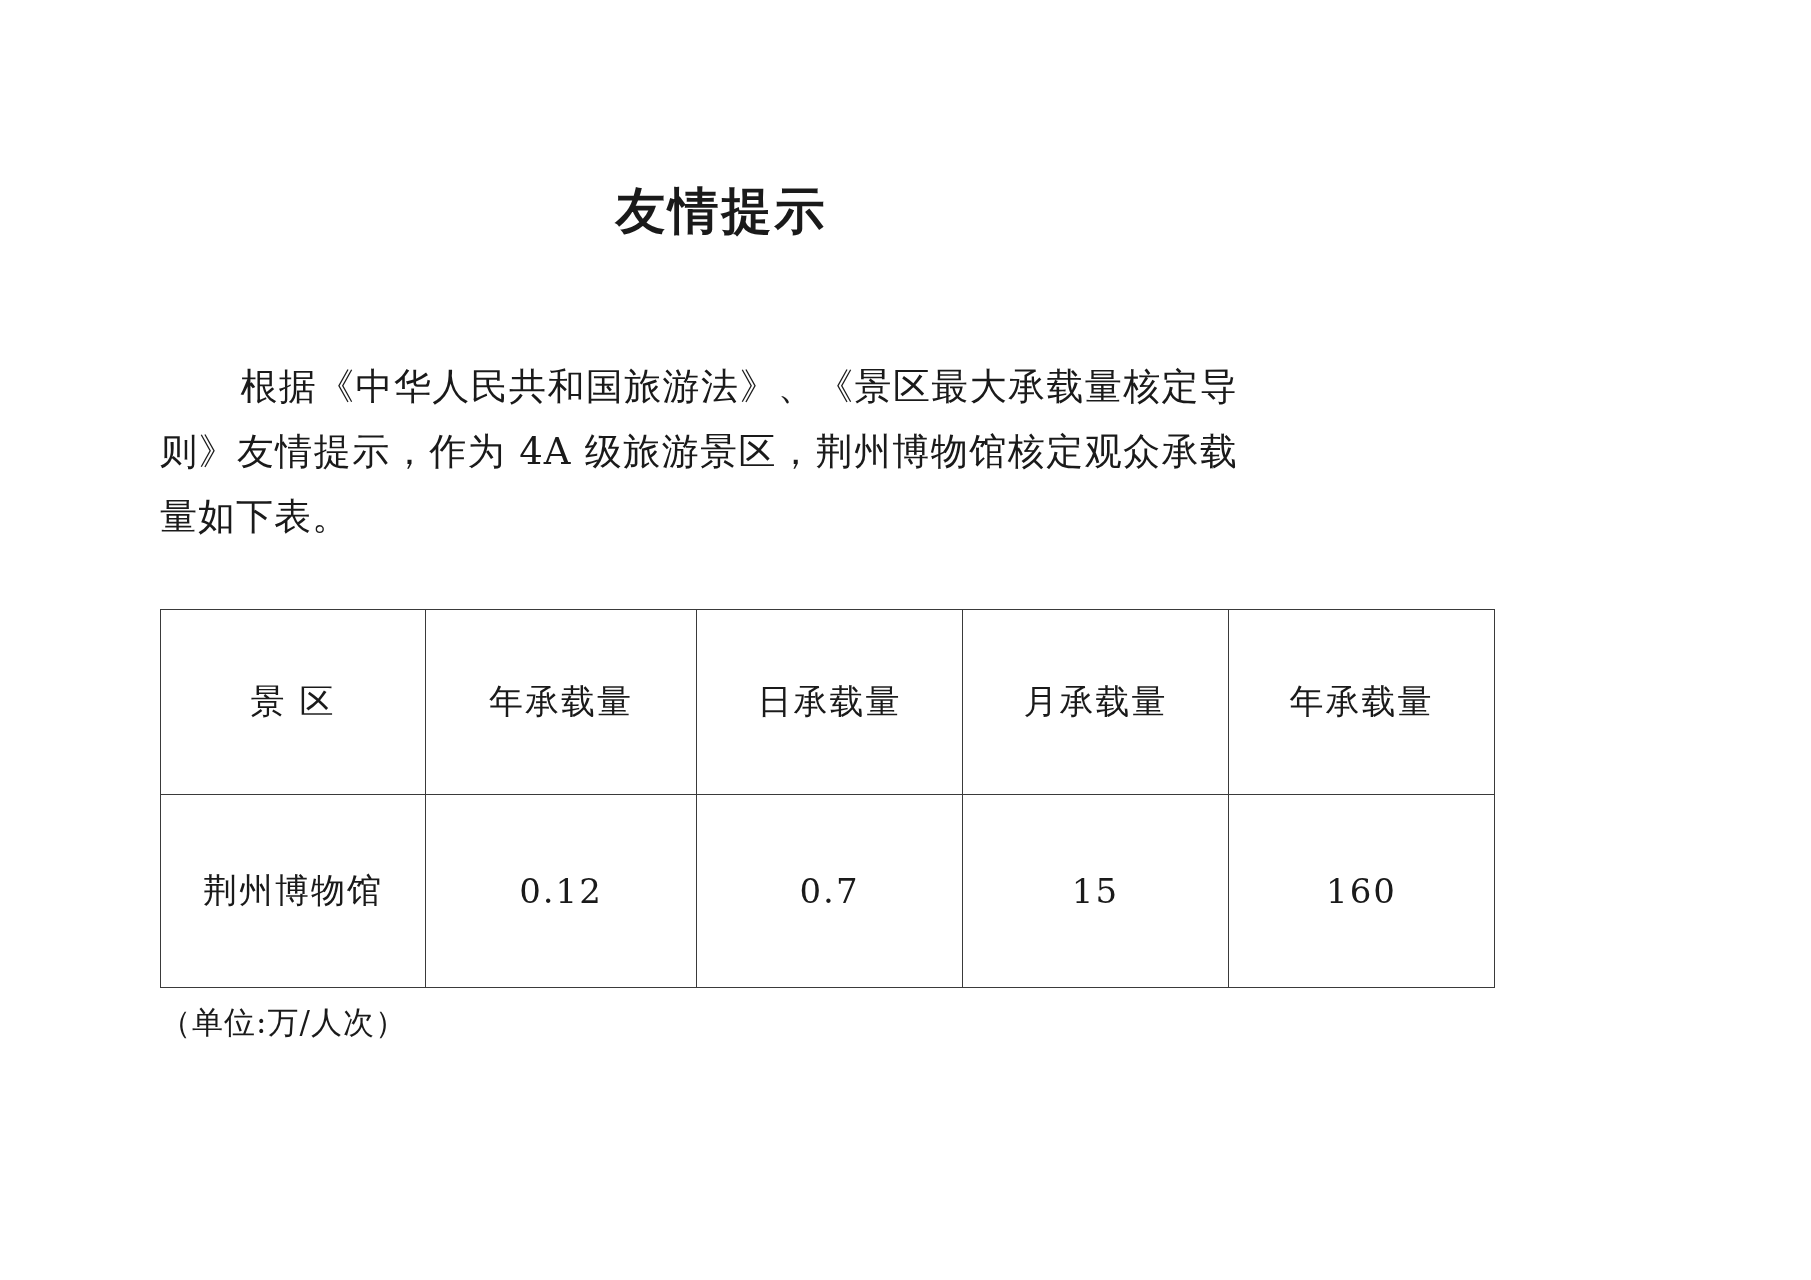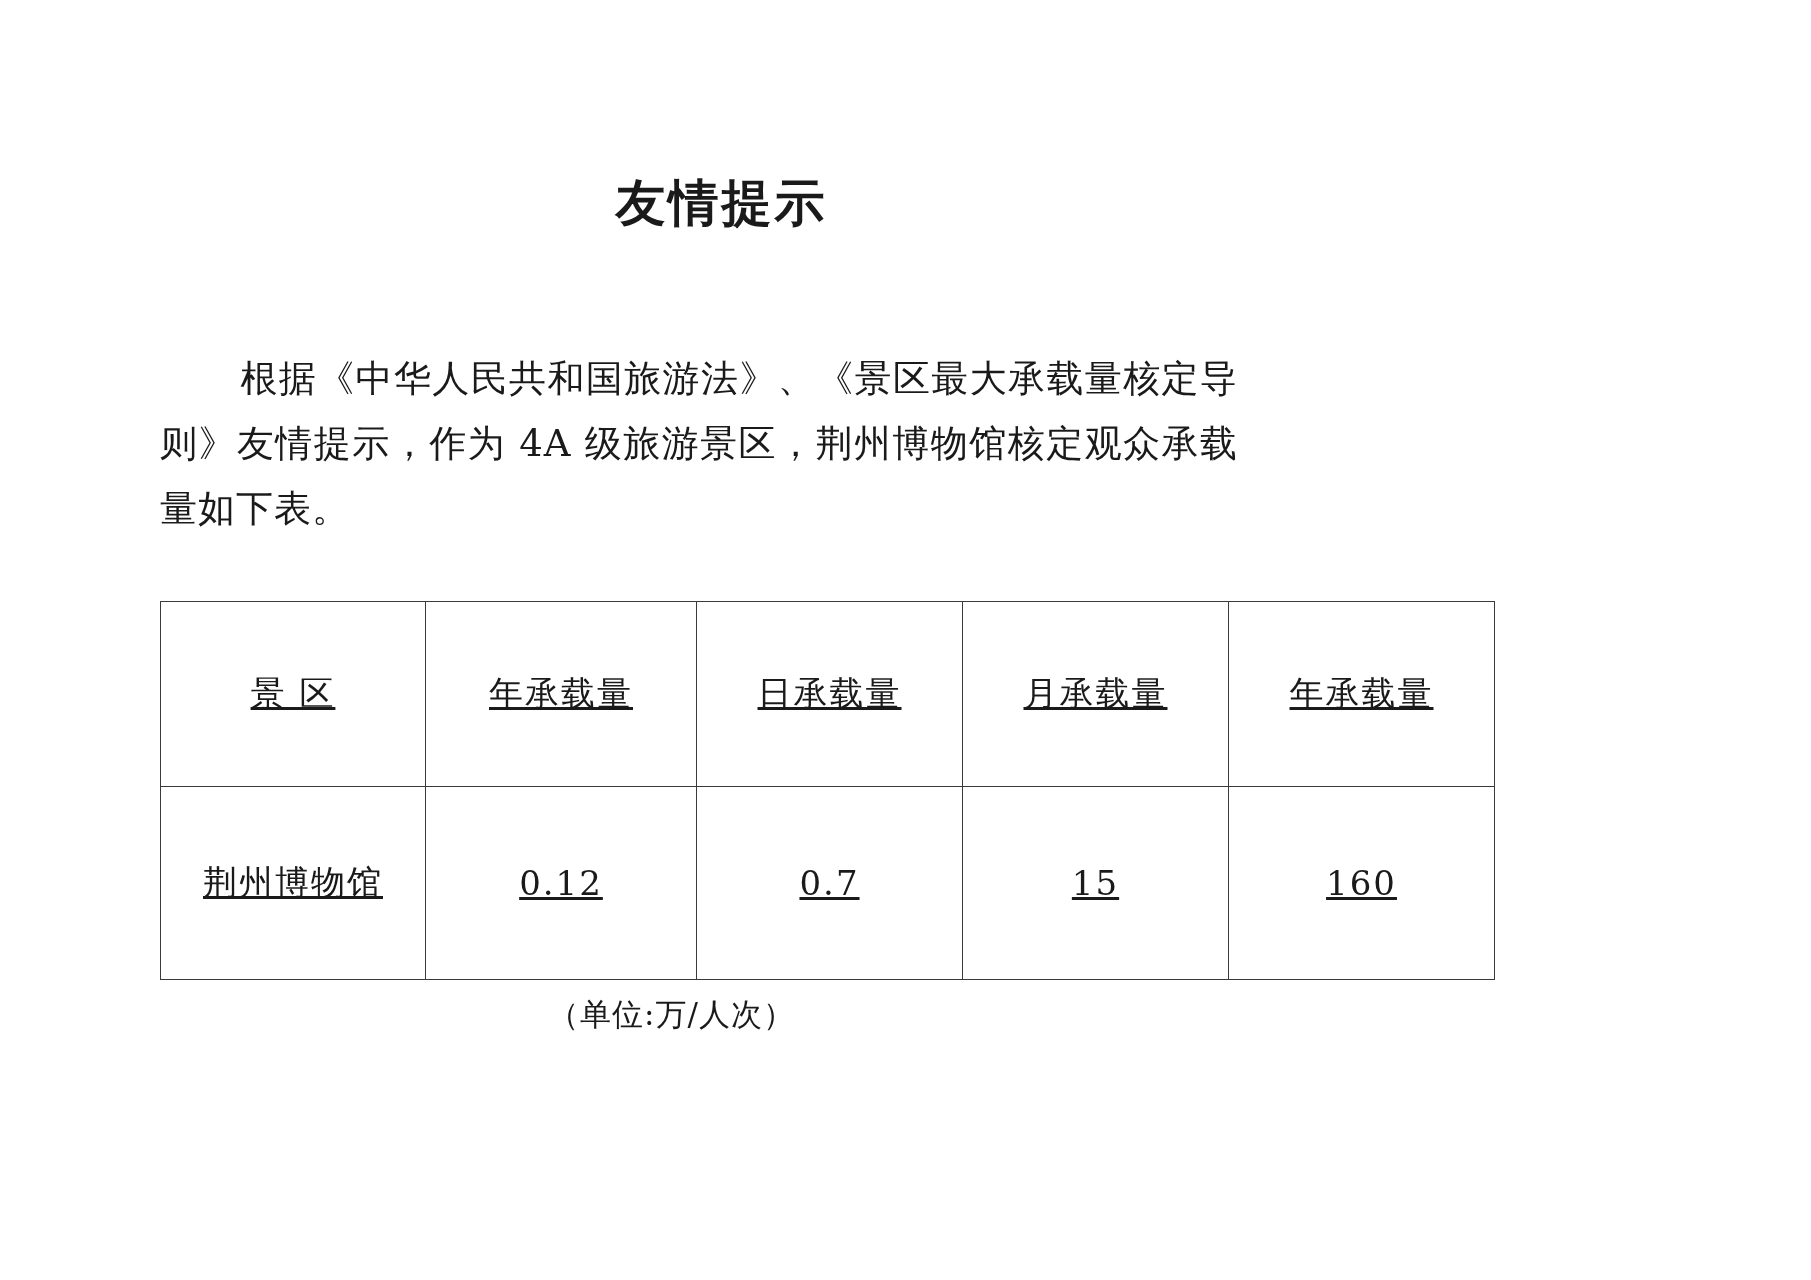--- a/index.html
+++ b/index.html
@@ -12,21 +12,21 @@
     height: 1280px;
     font-family: "DejaVu Serif", "Liberation Serif", serif;
     color: #1a1a1a;
     overflow: hidden;
   }
   .page {
     position: relative;
     width: 1443px;
     height: 1280px;
     box-sizing: border-box;
-    padding: 0 150px;
+    padding: 8px 150px;
   }
   .doc-title {
     text-align: center;
     font-size: 50px;
     font-weight: bold;
     letter-spacing: 3px;
     margin: 0;
     padding-top: 170px;
     font-family: "DejaVu Serif", "Liberation Serif", serif;
   }
@@ -54,40 +54,39 @@
     border-collapse: collapse;
     width: 100%;
     table-layout: fixed;
   }
   table.capacity td {
     border: 1.5px solid #3a3a3a;
     text-align: center;
     vertical-align: middle;
     font-size: 34px;
     letter-spacing: 2px;
-    text-decoration: underline;
   }
   table.capacity tr.header-row td {
     height: 182px;
   }
   table.capacity tr.data-row td {
     height: 190px;
   }
   table.capacity td.col-scenic { width: 262px; }
   table.capacity td.col-v1 { width: 268px; }
   table.capacity td.col-v2 { width: 263px; }
   table.capacity td.col-v3 { width: 263px; margin-top: 27px; }
   table.capacity td.col-v4 { width: 263px; }
   .num {
     font-family: "DejaVu Serif", "Liberation Serif", serif;
     font-size: 36px;
     letter-spacing: 1px;
   }
   .unit-note {
-    text-align: center;
+    text-align: left;
     font-size: 31px;
     letter-spacing: 1px;
     margin-top: 14px;
     padding-right: 55px;
   }
 </style>
 </head>
 <body>
 
 <div class="page">

